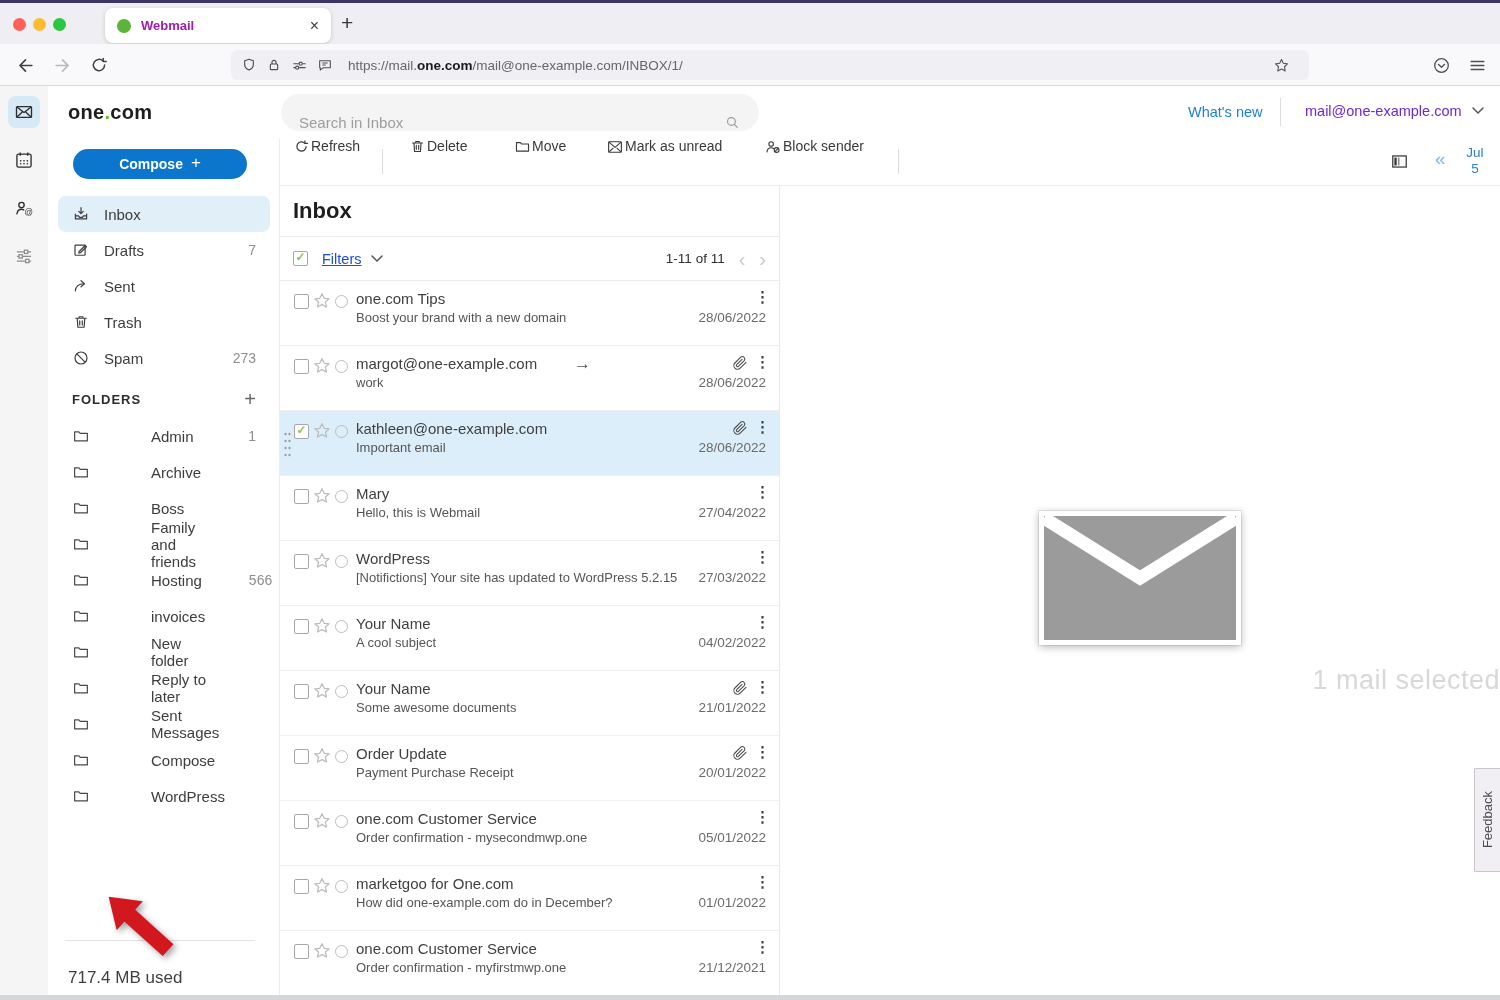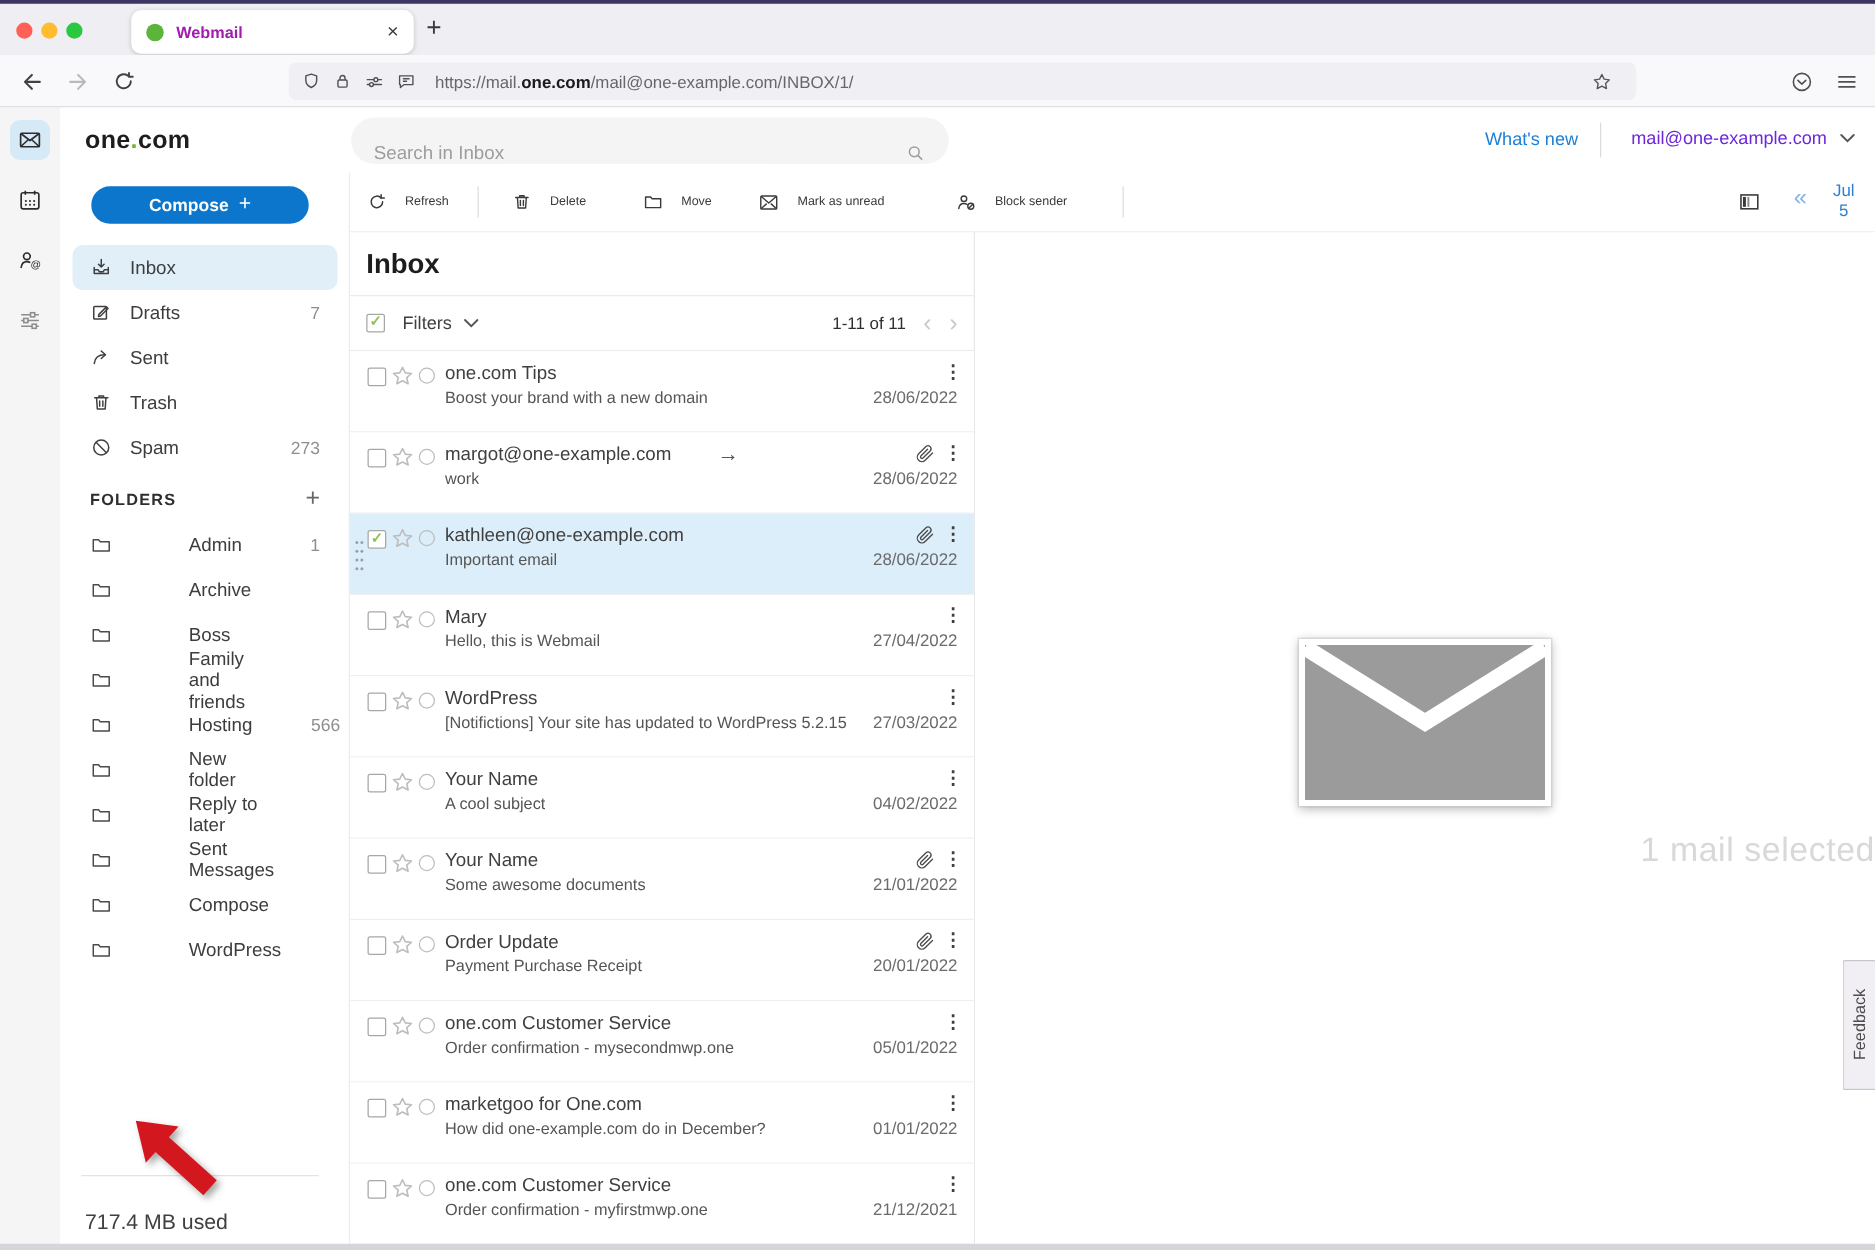--- a/index.html
+++ b/index.html
@@ -53,31 +53,31 @@
   .folders-header .plus { font-size:20px; color:#666; font-weight:400; cursor:pointer; }
   .folder-list { position:absolute; left:10px; top:280px; width:212px; }
   .folder-item { height:36px; display:flex; align-items:center; padding:0 14px; cursor:pointer;gap:47px; }
   .folder-item .ico { width:18px; height:18px; margin-right:14px; flex:none; }
   .storage-divider { position:absolute; left:17px; top:802px; width:190px; height:1px; background:#e3e3e3; }
   .storage { position:absolute; left:20px; top:830px; font-size:17px; color:#3f3f3f; }
   .red-arrow { position:absolute; left:45px; top:746px; filter:drop-shadow(3px 3px 3px rgba(0,0,0,.35)); }
 
   
   .toolbar { position:absolute; left:280px; top:138px; width:1220px; height:48px; background:#fff; border-bottom:1px solid #ececec; }
-  .tb-btn { position:absolute; top:0; height:47px; display:flex; align-items:center; gap:14px; font-size:10px; color:#3a3a3a; cursor:pointer; }
+  .tb-btn { position:absolute; top:0; height:47px; display:flex; align-items:flex-start; gap:1px; font-size:14px; color:#3a3a3a; cursor:pointer; }
   .tb-divider { position:absolute; top:11px; width:1px; height:25px; background:#ddd; }
   .tb-panel { position:absolute; left:1110px; top:14px; cursor:pointer; }
   .tb-collapse { position:absolute; left:1155px; top:10px; font-size:19px; color:#86b4e3; cursor:pointer; }
   .tb-date { position:absolute; left:1178px; top:7px; width:34px; text-align:center; font-size:13.5px; line-height:16px; color:#2a80d4; cursor:pointer; }
 
   
   .list { position:absolute; left:280px; top:186px; width:500px; height:809px; background:#fff; border-right:1px solid #e8e8e8; }
   .list-title { position:absolute; left:13px; top:12px; font-size:22px; font-weight:700; color:#1d1d1d; }
   .filters-row { position:absolute; left:0; top:50px; width:100%; height:45px; border-top:1px solid #ebebeb; border-bottom:1px solid #ebebeb; display:flex; align-items:center; padding:0 13px; }
-  .filters-label { font-size:14.5px; color:#404040; margin:0 10px 0 14px; }
+  .filters-label { font-size:14.5px; color:#1d4ed8; margin:0 10px 0 14px;text-decoration:underline; }
   .pag { margin-left:auto; font-size:13.5px; color:#2e2e2e; }
   .pag-arrow { font-size:20px; color:#c9c9c9; margin-left:14px; line-height:1; }
   .rows { position:absolute; left:0; top:95px; width:100%; }
   .row { position:relative; height:65px; border-bottom:1px solid #efefef; background:#fff; cursor:pointer; }
   .row.selected { background:#dceefa; }
   .row-handle { position:absolute; left:3px; top:19px; }
   .row-cbx { position:absolute; left:14px; top:13px; }
   .cbx { display:inline-block; width:15px; height:15px; border:1.5px solid #a7a7a7; border-radius:2px; background:#fff; position:relative; }
   .cbx.checked::after { content:"✓"; position:absolute; left:1.5px; top:-2.5px; font-size:12px; font-weight:700; color:#8cc152; }
   .row-star { position:absolute; left:33px; top:11px; }
@@ -304,20 +304,27 @@
         </div>
 
         <div class="folder-item">
           <svg class="ico" viewBox="0 0 24 24" fill="none" stroke="#4a4a4a" stroke-width="1.6" stroke-linejoin="round">
             <path d="M3.5 18.5v-12h5.6l1.8 2h9.6v10z"></path>
           </svg>
           <span class="nav-label">Hosting</span>
           <span class="nav-count">566</span>
         </div>
 
+        <div class="folder-item">
+          <svg class="ico" viewBox="0 0 24 24" fill="none" stroke="#4a4a4a" stroke-width="1.6" stroke-linejoin="round">
+            <path d="M3.5 18.5v-12h5.6l1.8 2h9.6v10z"></path>
+          </svg>
+          <span class="nav-label">invoices</span>
+          <span class="nav-count"></span>
+        </div>
 
         <div class="folder-item">
           <svg class="ico" viewBox="0 0 24 24" fill="none" stroke="#4a4a4a" stroke-width="1.6" stroke-linejoin="round">
             <path d="M3.5 18.5v-12h5.6l1.8 2h9.6v10z"></path>
           </svg>
           <span class="nav-label">New folder</span>
           <span class="nav-count"></span>
         </div>
 
         <div class="folder-item">

